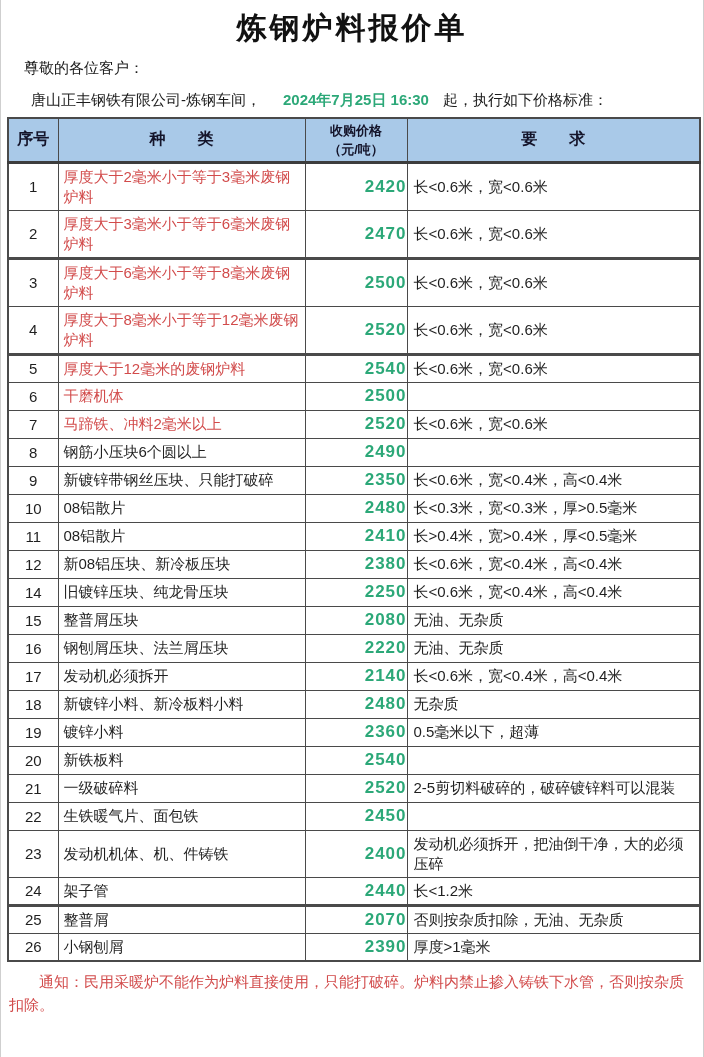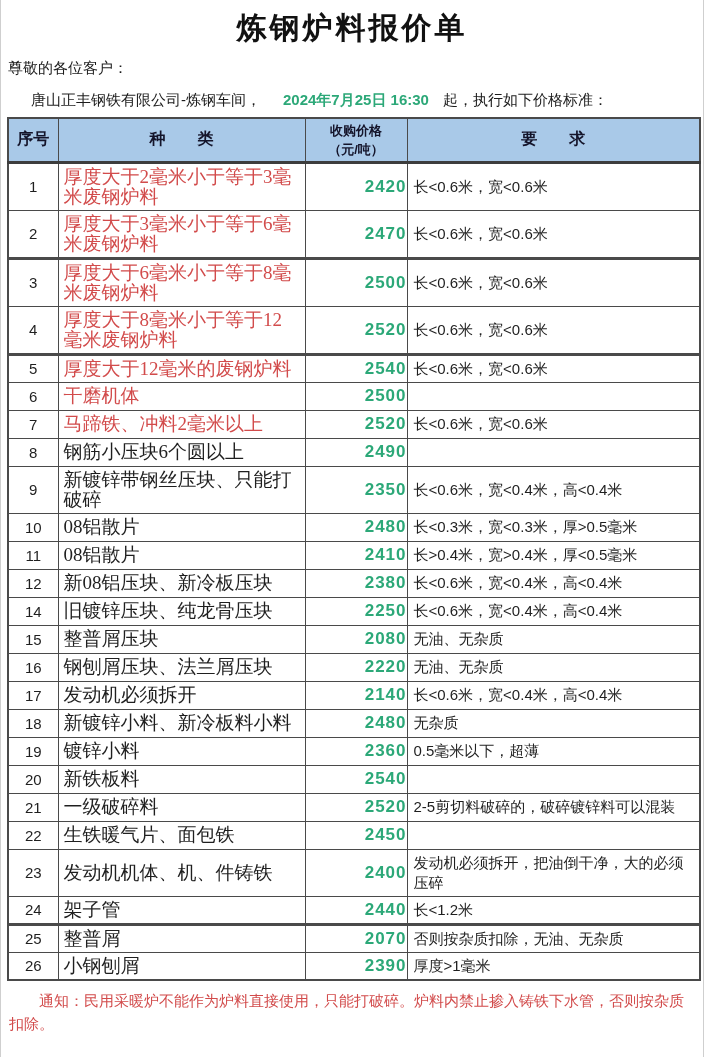--- a/index.html
+++ b/index.html
@@ -16,40 +16,40 @@
     font-family:"Liberation Sans","DejaVu Sans",sans-serif;
     color:var(--ink);
     border-left:1px solid #cfcfcf;border-right:1px solid #cfcfcf;
     overflow:hidden;
   }
   .page-title{
     text-align:center;
     font-size:30px;font-weight:bold;letter-spacing:3px;
     padding-top:8px;color:#111;font-family:Liberation Mono, monospace;
   }
-  .greeting{font-size:15px;margin:10px 0 0 7px;color:#1c1c1c;}
+  .greeting{font-size:15px;margin:10px 0 0 23px;color:#1c1c1c;}
   .intro{font-size:15px;margin:13px 0 7px 30px;color:#1c1c1c;}
   .intro .date{color:var(--green);font-weight:600;margin:0 14px 0 22px;}
   table.price-table{
     width:692px;margin:0 6px;
     border-collapse:collapse;table-layout:fixed;
     border:2px solid var(--grid);
   }
   .price-table th,.price-table td{
     border:1px solid var(--grid);
     vertical-align:middle;
   }
   .price-table thead th{
     background:var(--header-bg);
     height:44px;font-size:16px;font-weight:bold;color:#14142a;
     border-bottom:3px solid #3d3d3d;
   }
   .price-table thead th.h-price{font-size:13px;line-height:19px;}
   td.c-no{width:50px;text-align:center;font-size:15px;height:28px;}
-  td.c-kind{width:247px;font-size:19px;line-height:20px;padding:3px 5px;font-family:Liberation Serif, serif;}
+  td.c-kind{width:247px;font-size:15px;line-height:20px;padding:3px 5px;}
   td.c-kind.red{color:var(--red);}
   td.c-price{width:102px;text-align:right;font-size:17px;font-weight:700;
              color:var(--green);letter-spacing:1px;}
   td.c-req{width:293px;font-size:15px;line-height:20px;padding:3px 6px;}
   tr.thick td{border-bottom-width:3px;}
   .notes{margin:9px 8px 0 8px;color:var(--red);font-size:15px;line-height:1.5;}
   .notes p{text-indent:2em;margin-bottom:13px;}
 </style>
 </head>
 <body>

